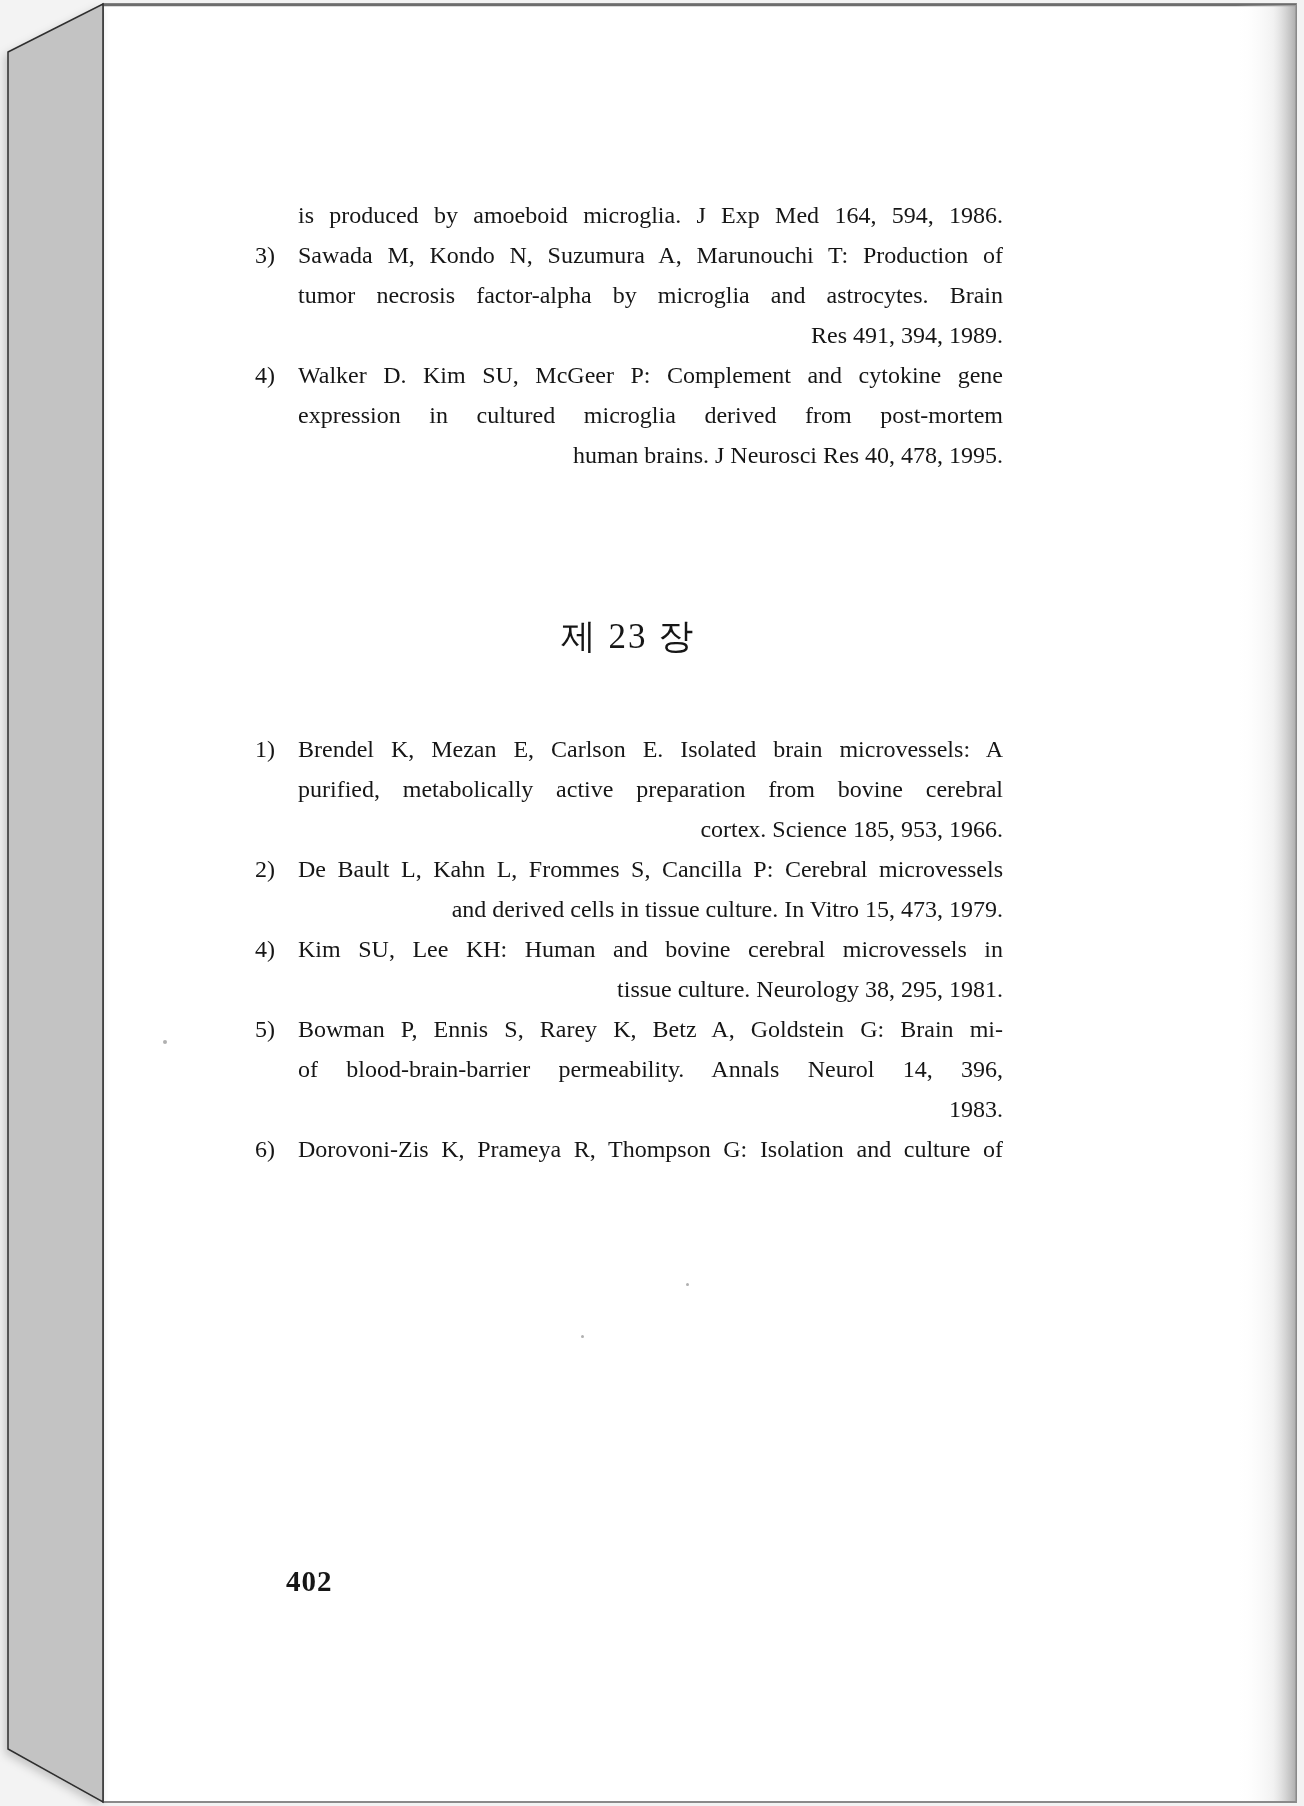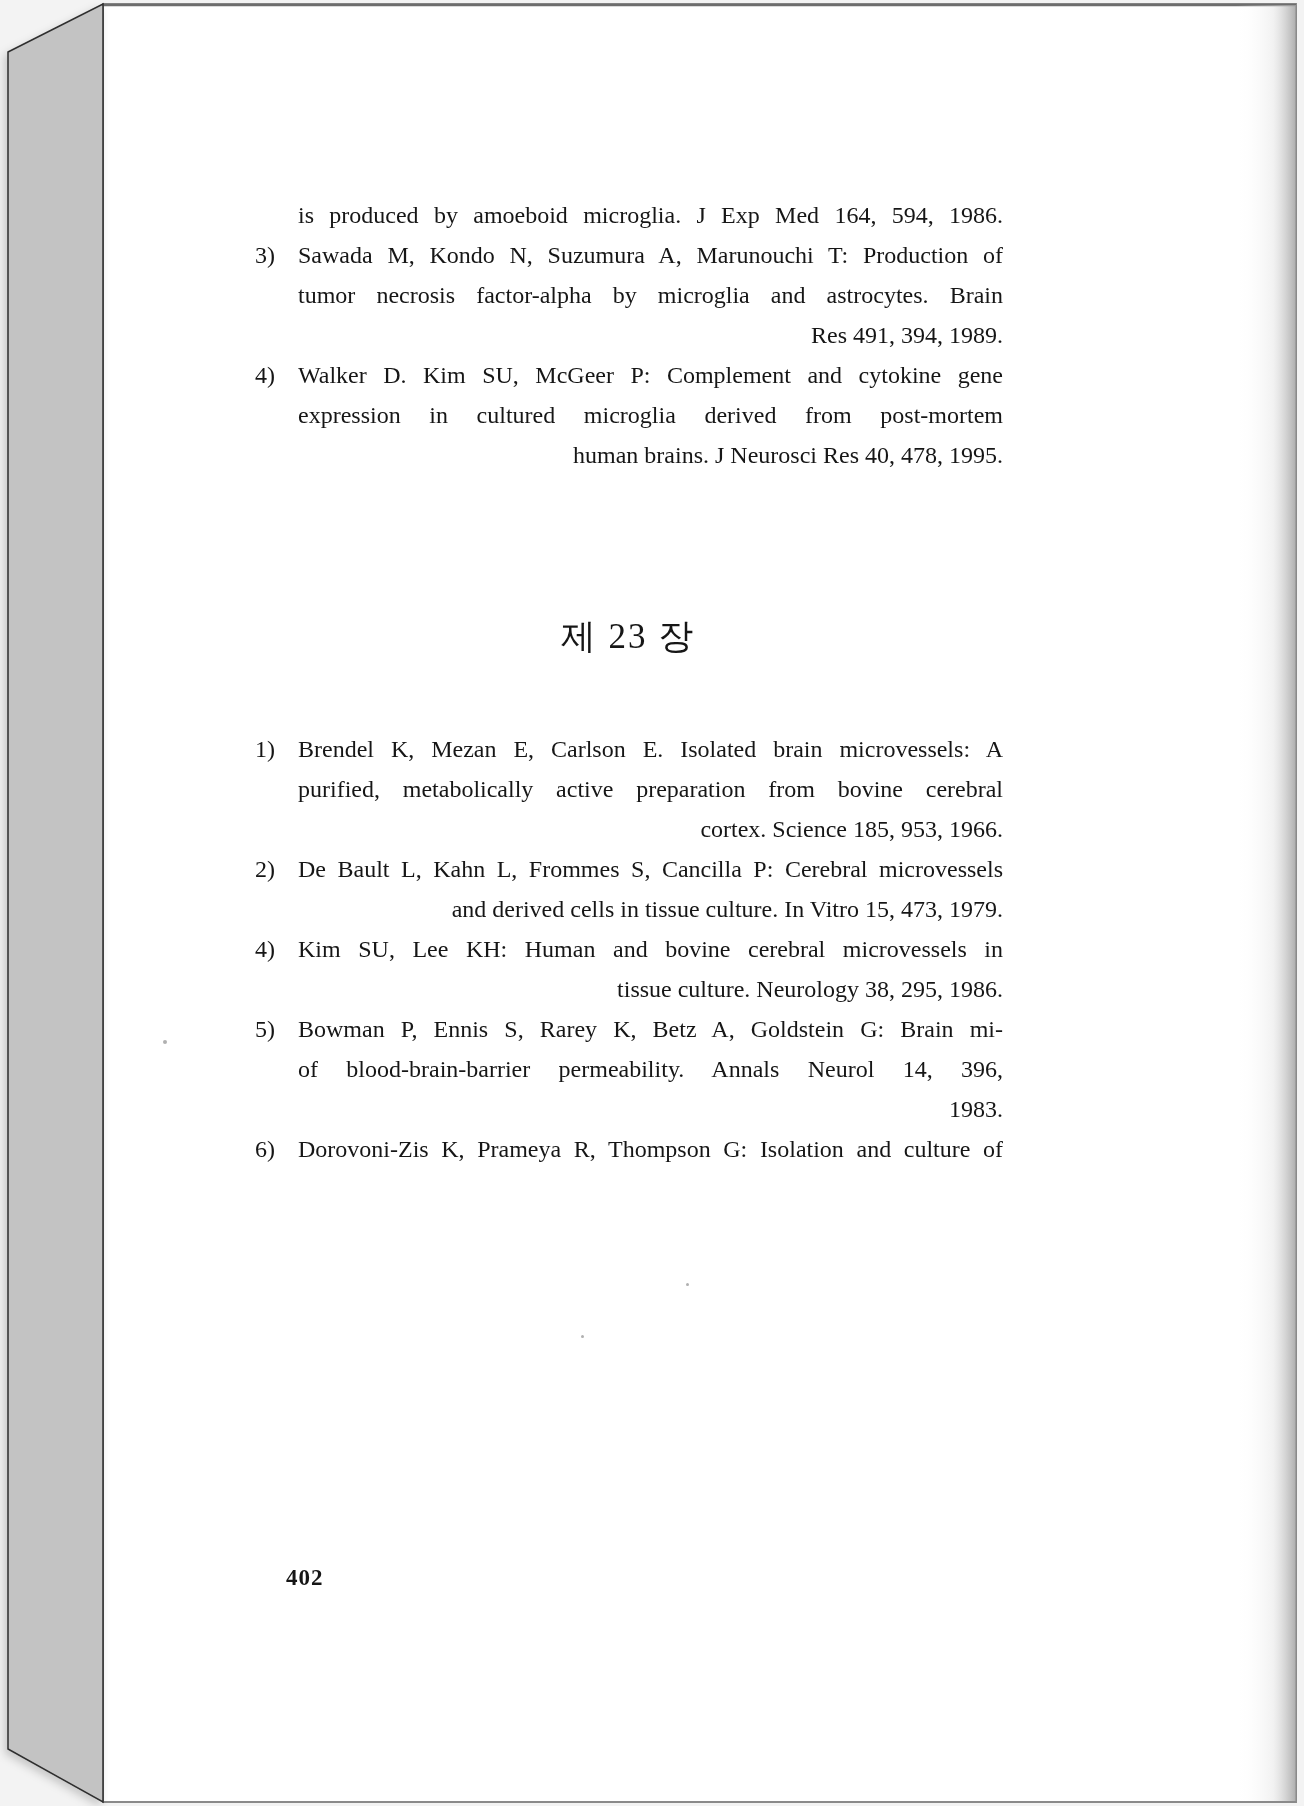--- a/index.html
+++ b/index.html
@@ -57,21 +57,21 @@
     height: 44px;
     line-height: 44px;
     text-align: center;
     font-size: 35px;
     font-weight: normal;
     letter-spacing: 2px;
   }
   .page-number {
     position: absolute;
     left: 183px; top: 1562px;
-    font-size: 23px;
+    font-size: 29px;
     font-weight: bold;
     letter-spacing: 1px;
   }
   .speck {
     position: absolute;
     background: #6f6f6f;
     border-radius: 50%;
     opacity: 0.55;
   }
 </style>
@@ -128,21 +128,21 @@
             <div class="ref-line fill">Brendel K, Mezan E, Carlson E. Isolated brain microvessels: A<span class="ref-num">1)</span></div>
             <div class="ref-line fill">purified, metabolically active preparation from bovine cerebral</div>
             <div class="ref-line">cortex. Science 185, 953, 1966.</div>
           </div>
           <div class="ref-item">
             <div class="ref-line fill">De Bault L, Kahn L, Frommes S, Cancilla P: Cerebral microvessels<span class="ref-num">2)</span></div>
             <div class="ref-line">and derived cells in tissue culture. In Vitro 15, 473, 1979.</div>
           </div>
           <div class="ref-item">
             <div class="ref-line fill">Kim SU, Lee KH: Human and bovine cerebral microvessels in<span class="ref-num">4)</span></div>
-            <div class="ref-line">tissue culture. Neurology 38, 295, 1986.</div>
+            <div class="ref-line">tissue culture. Neurology 38, 295, 1981.</div>
           </div>
           <div class="ref-item">
             <div class="ref-line fill">Bowman P, Ennis S, Rarey K, Betz A, Goldstein G: Brain mi-<span class="ref-num">5)</span></div>
             <div class="ref-line fill">of blood-brain-barrier permeability. Annals Neurol 14, 396,</div>
             <div class="ref-line">1983.</div>
           </div>
           <div class="ref-item">
             <div class="ref-line fill">Dorovoni-Zis K, Prameya R, Thompson G: Isolation and culture of<span class="ref-num">6)</span></div>
           </div>
         </div>

